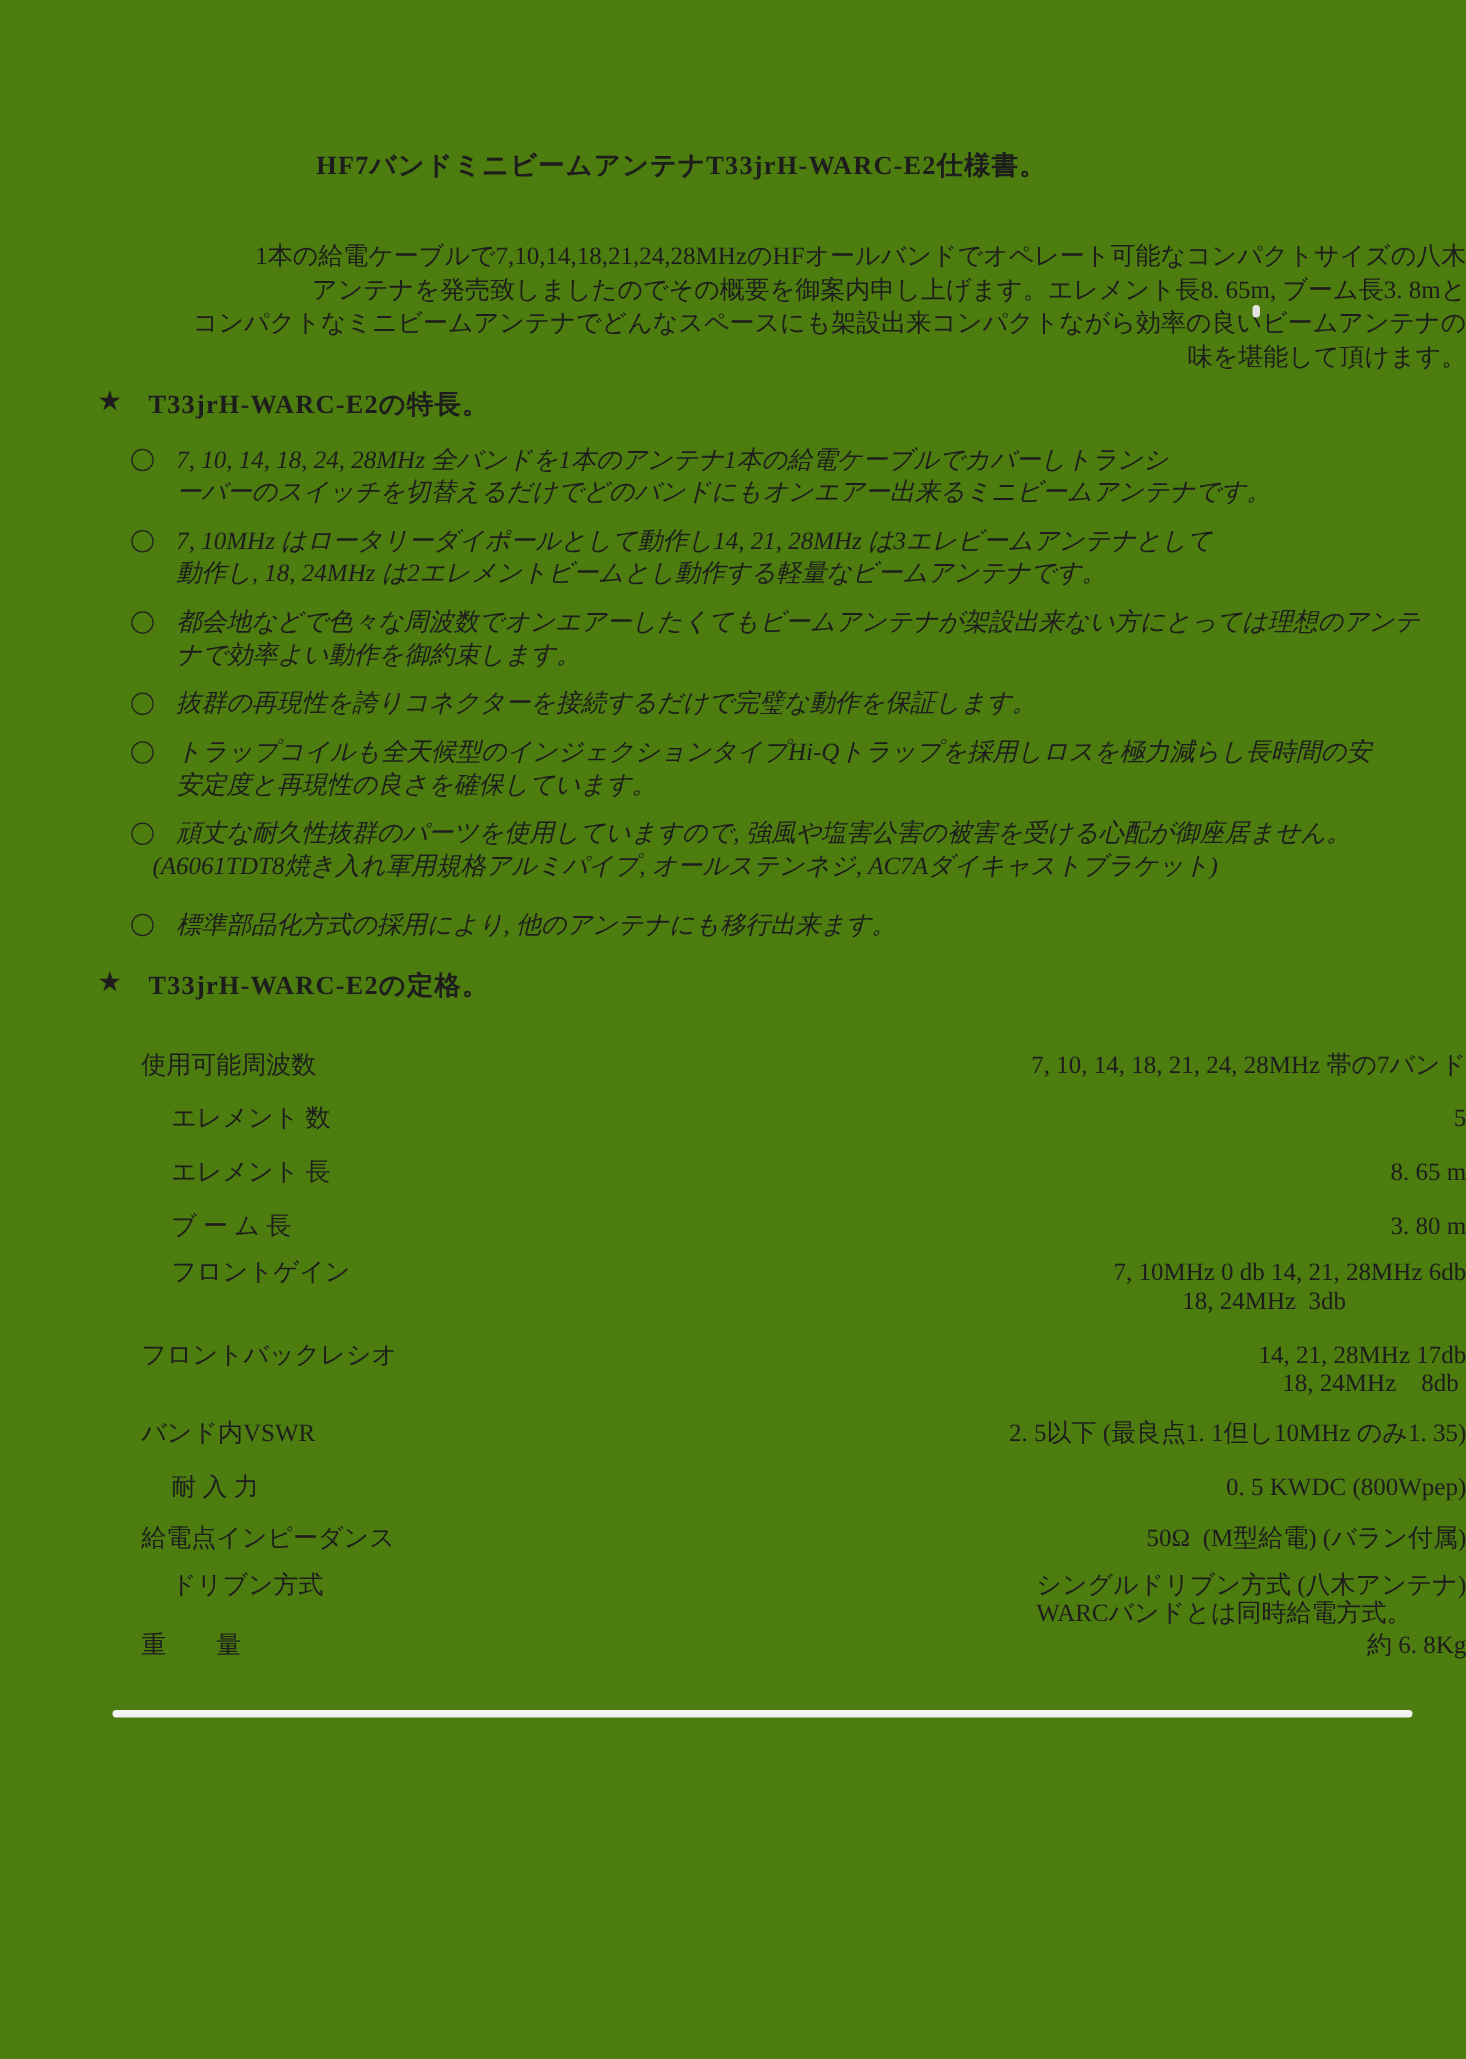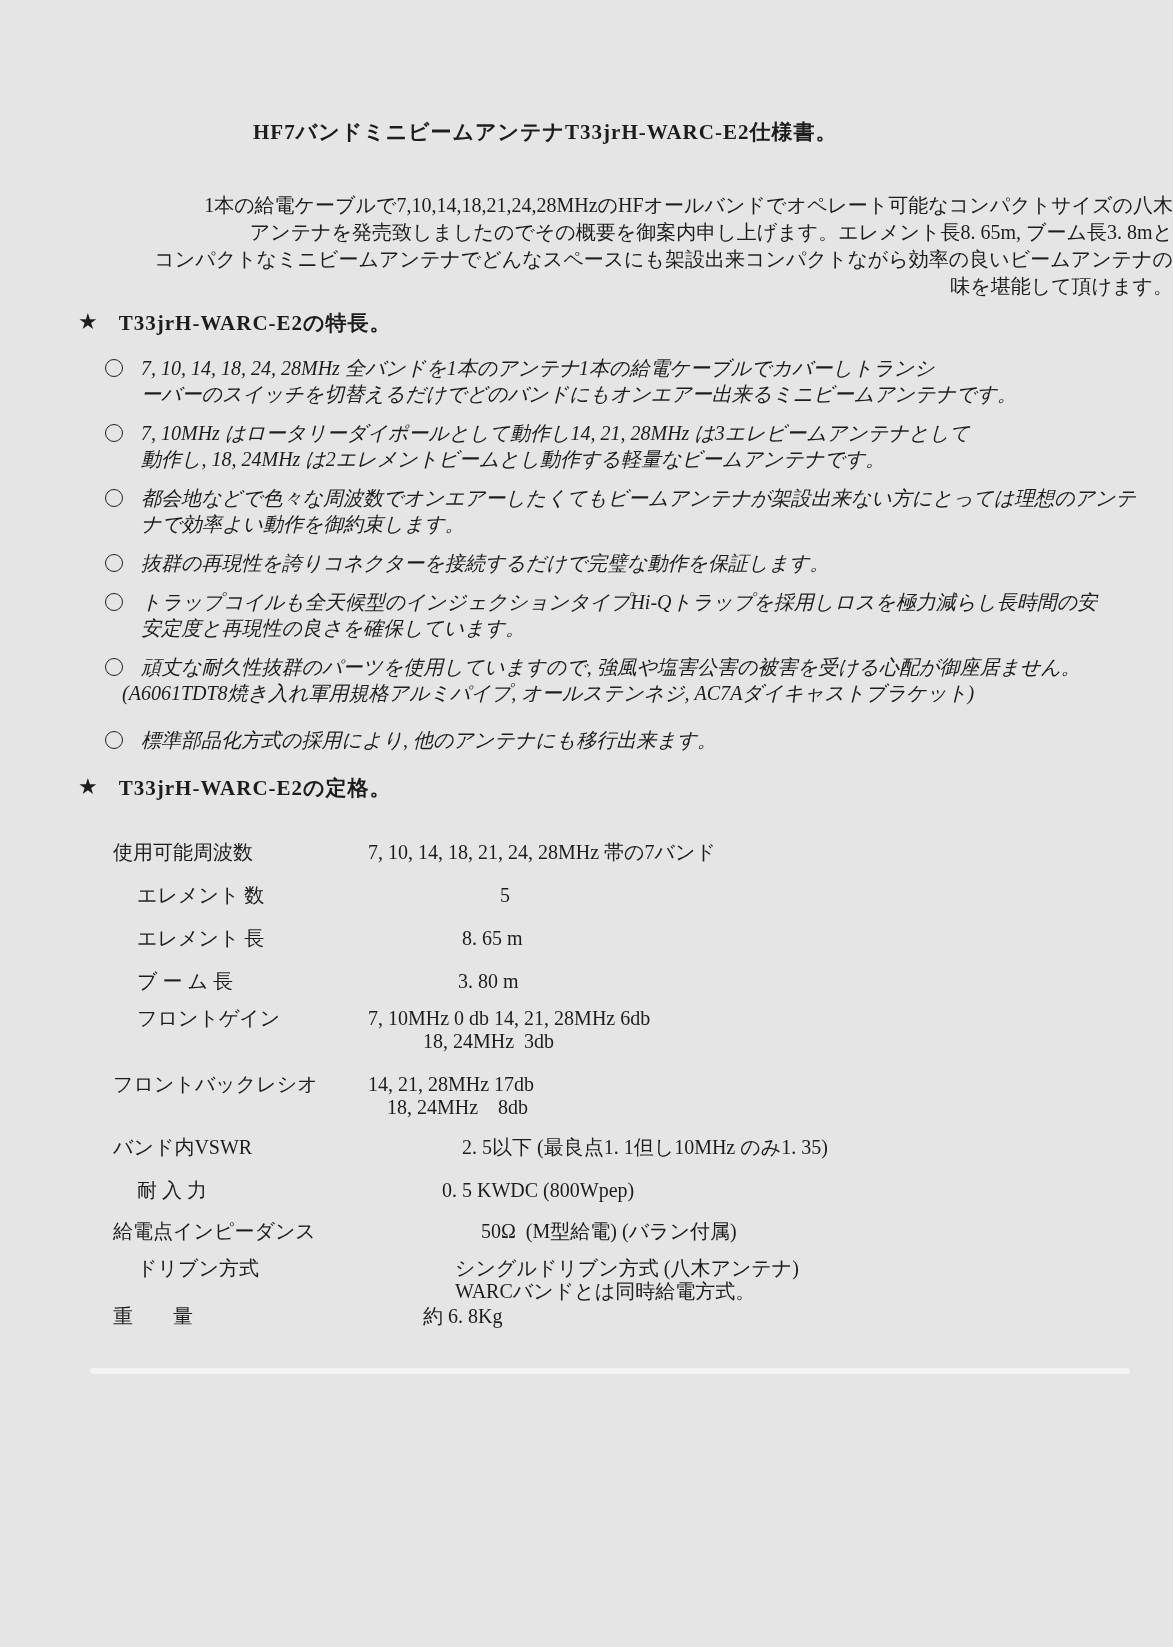--- a/index.html
+++ b/index.html
@@ -4,21 +4,21 @@
 <style>
   html, body {
     margin: 0;
     padding: 0;
     background: #ffffff;
   }
   .page {
     position: relative;
     width: 1173px;
     height: 1647px;
-    background: #e5e5e5;
+    background: #4d7c0f;
     overflow: hidden;
     font-family: "Liberation Serif", "DejaVu Serif", serif;
     color: #1d1d1d;
   }
   .doc-title {
     margin: 118px 0 0 253px;
     font-size: 21px;
     letter-spacing: 1px;
     white-space: nowrap;
     font-weight: bold;
@@ -71,20 +71,21 @@
   .bullet-text .line.outdent { margin-left: -19px; }
 
   .ratings-heading { margin-top: 21px; }
 
   .specs { margin-top: 39px; }
   .spec-row {
     display: flex;
     margin: 20px 0 0 113px;
     font-size: 20px;
     line-height: 23px;
+    justify-content: space-between;
   }
   .spec-row.first { margin-top: 0; }
   .spec-label {
     flex: none;
     width: 255px;
     box-sizing: border-box;
     white-space: pre;
   }
   .spec-label.ind { padding-left: 24px; }
   .spec-value .vline { white-space: pre; }

